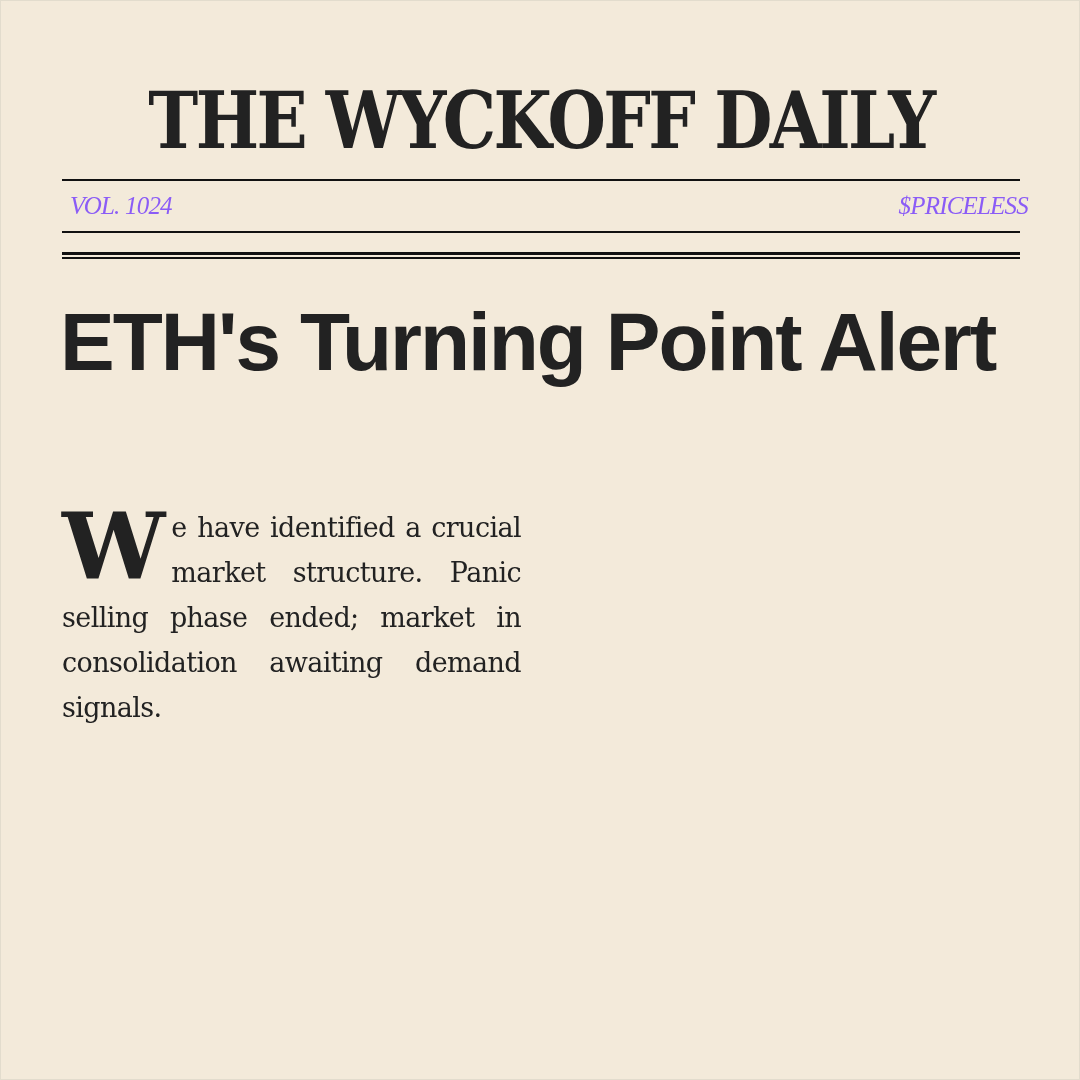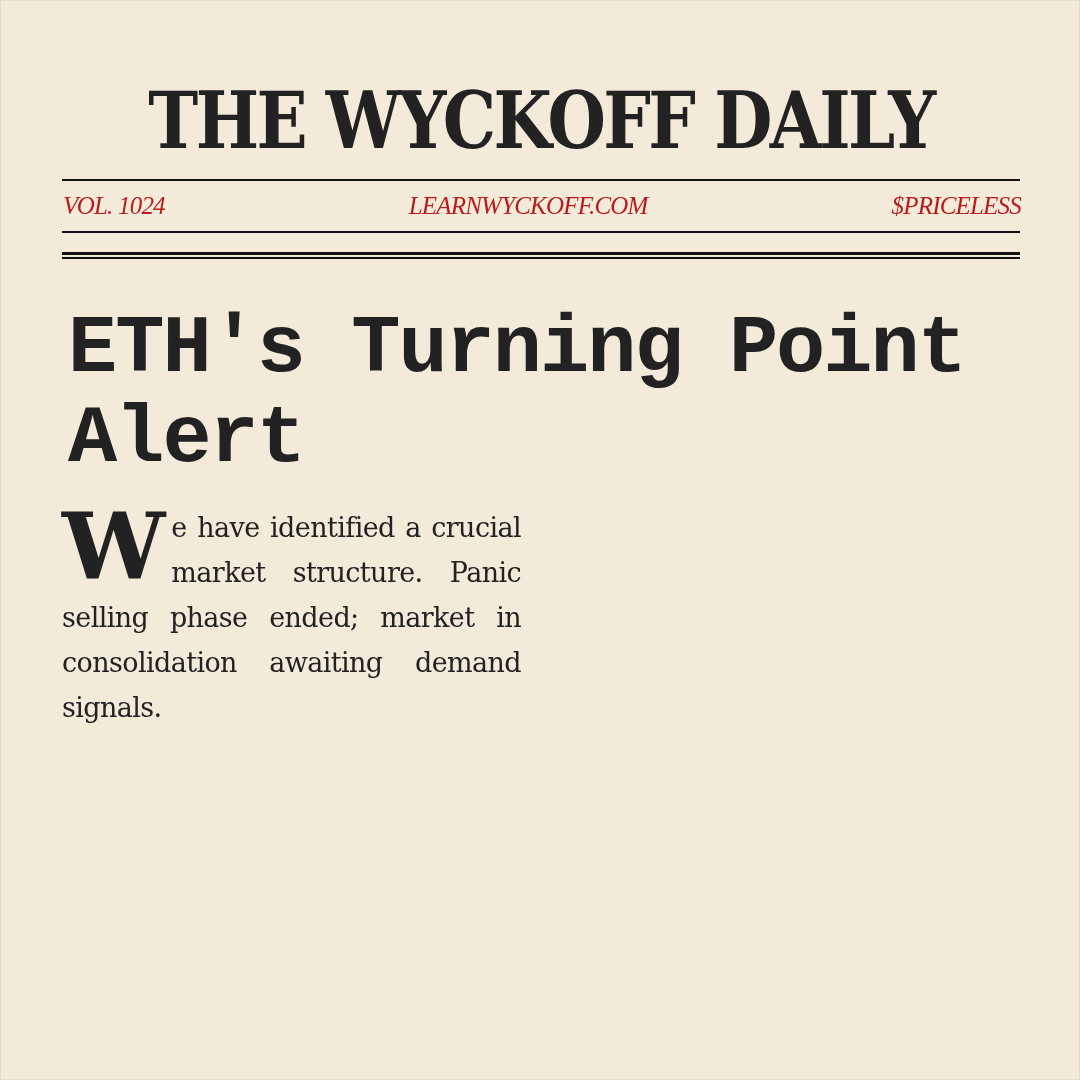--- a/index.html
+++ b/index.html
@@ -29,37 +29,37 @@
       transform: scaleX(0.86);
       transform-origin: center;
       white-space: nowrap;
     }
     .rule { position: absolute; left: 0; width: 958px; background: #111; }
     .rule.r1 { top: 178px; height: 1.5px; }
     .rule.r2 { top: 230px; height: 1.5px; }
     .rule.r3 { top: 251px; height: 3px; }
     .rule.r4 { top: 256px; height: 1.5px; }
     .meta {
-      position: absolute; top: 188px; left: 1px; width: 958px; height: 34px;
+      position: absolute; top: 188px; left: 8px; width: 958px; height: 34px;
       display: flex; justify-content: space-between; align-items: center;
       font-family: "Liberation Serif", "DejaVu Serif", serif;
       font-style: italic;
       font-size: 25px;
       letter-spacing: -0.8px;
-      color: #b91c1c;
+      color: #8b5cf6;
     }
     .meta span { display: inline-block; }
     .headline {
       position: absolute; top: 296px; left: -2px; width: 960px;
-      font-family: Liberation Mono, monospace;
+      font-family: Liberation Sans, sans-serif;
       font-weight: bold;
       font-size: 82px;
       line-height: 90px;
       letter-spacing: -2px;
-      margin: 8px;
+      margin: 0;
     }
     .columns {
       position: absolute; top: 504px; left: 0; width: 958px;
       display: flex; gap: 40px;
     }
     .col {
       width: 459px;
       font-family: "DejaVu Serif", "Liberation Serif", serif;
       font-size: 27px;
       line-height: 45px;
@@ -80,21 +80,20 @@
   </style>
 </head>
 <body>
 
 <div class="page">
   <div class="masthead">THE WYCKOFF DAILY</div>
 
   <div class="rule r1"></div>
   <div class="meta">
     <span>VOL. 1024</span>
-    <span>LEARNWYCKOFF.COM</span>
     <span>$PRICELESS</span>
   </div>
   <div class="rule r2"></div>
   <div class="rule r3"></div>
   <div class="rule r4"></div>
 
   <h1 class="headline">ETH's Turning Point Alert</h1>
 
   <div class="columns">
     <p class="col"><span class="dropcap">W</span><span>e have identified a crucial market structure. Panic selling phase ended; market in consolidation awaiting demand signals.</span></p>

